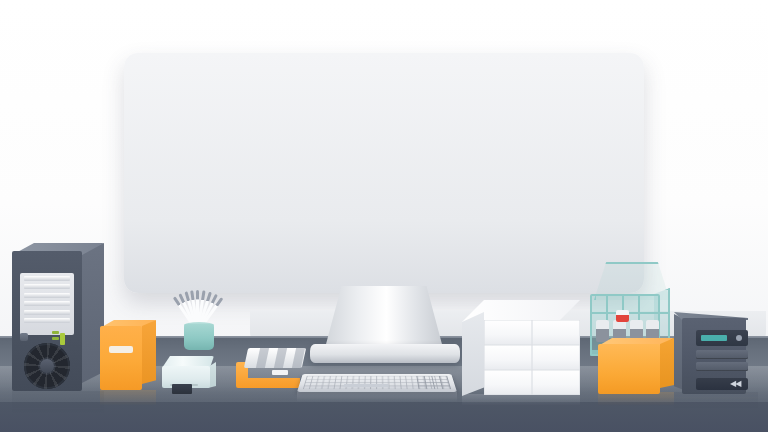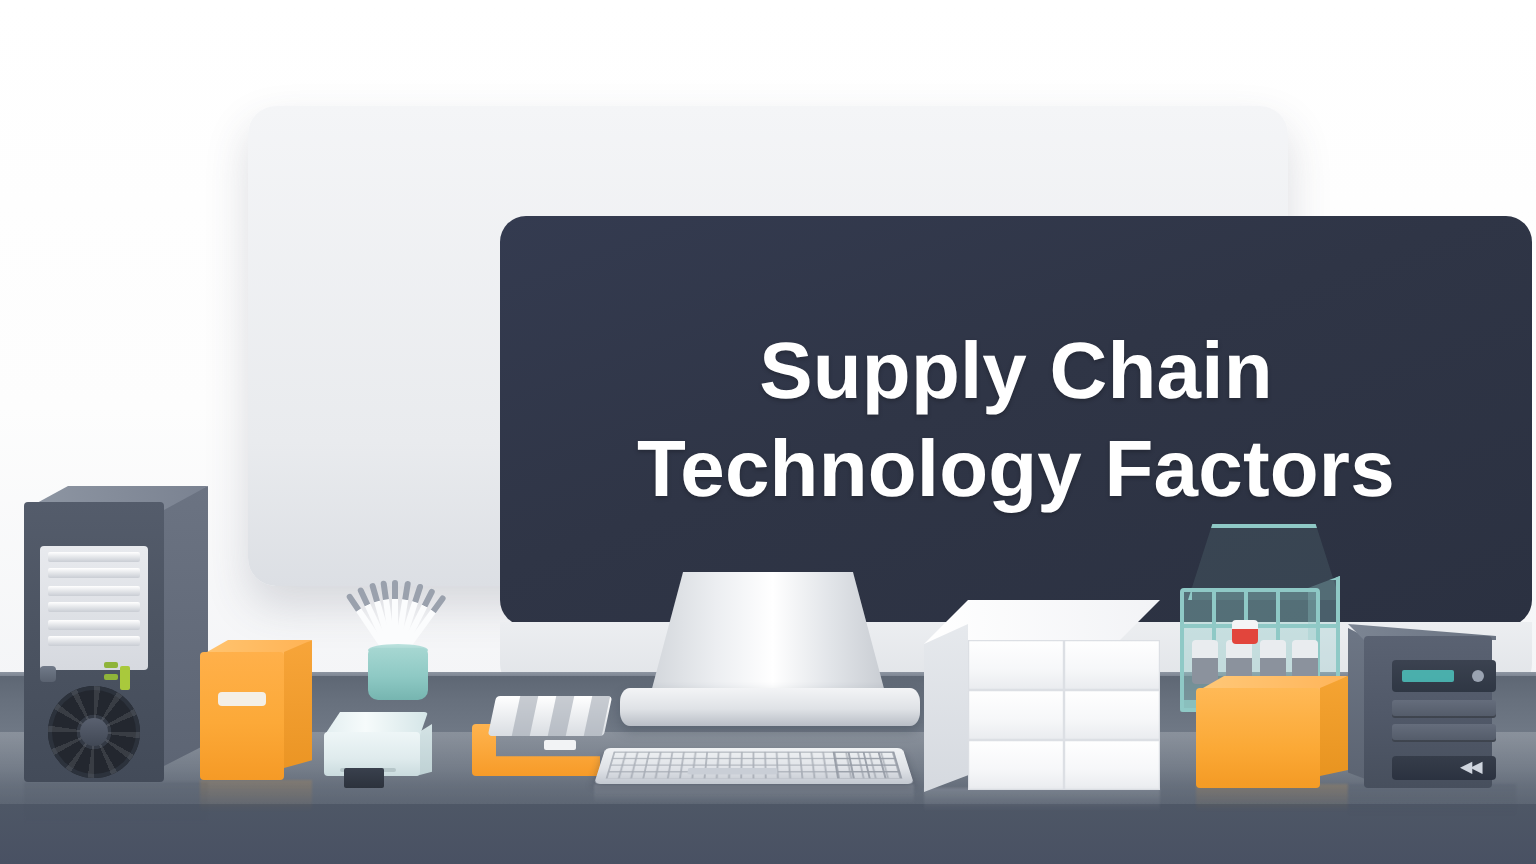--- a/index.html
+++ b/index.html
@@ -194,26 +194,20 @@
       background:linear-gradient(180deg,rgba(220,224,230,.9),rgba(220,224,230,0));}
 </style>
 </head>
 <body>
 
 <div class="scene">
 
   <div class="wall"></div>
 
   <div class="mon-body">
-    <div class="mon-screen">
-      <div class="mon-title">
-        <div>Supply Chain</div>
-        <div>Technology Factors</div>
-      </div>
-    </div>
     <div class="mon-chin"></div>
   </div>
 
   <div class="desk-lip"></div>
   <div class="desk-top"></div>
   <div class="desk-sheen"></div>
   <div class="desk-edge"></div>
 
   <div class="mon-stand-neck"></div>
   <div class="mon-stand-base"></div>

